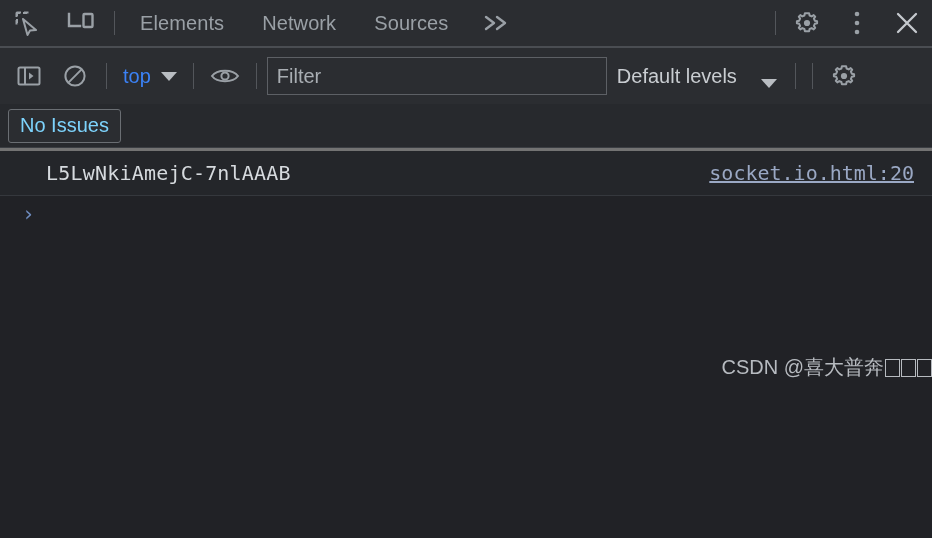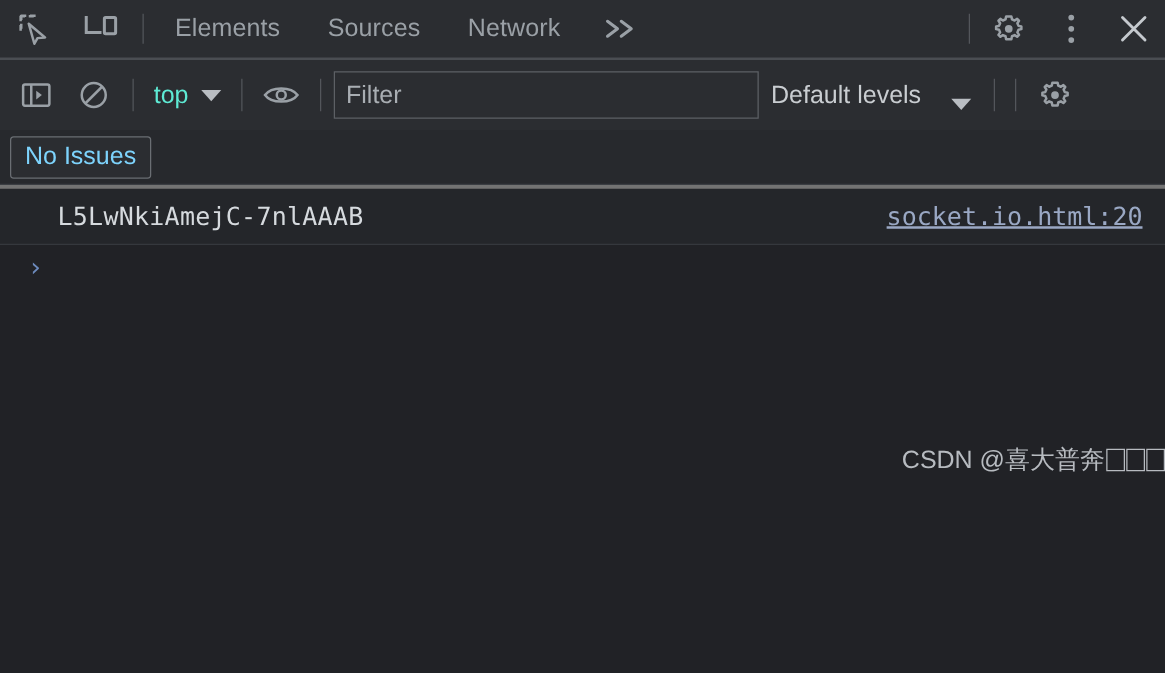--- a/index.html
+++ b/index.html
@@ -103,21 +103,21 @@
     margin: 0 8px;
     flex: 0 0 1px;
   }
   .ct-select {
     display: flex;
     align-items: center;
     gap: 10px;
     padding: 0 8px;
     cursor: pointer;
     font-size: 20px;
-    color: #5eead4;
+    color: #3b82f6;
   }
   .caret {
     width: 0;
     height: 0;
     border-left: 8px solid transparent;
     border-right: 8px solid transparent;
     border-top: 9px solid #b9bdc2;
   }
   .filter-input {
     flex: 0 0 340px;
@@ -261,24 +261,24 @@
         <rect x="16.5" y="3" width="9" height="13" rx="1" fill="none" stroke="#9aa0a6" stroke-width="2.4"></rect>
       </svg>
     </div>
 
     <div class="tb-sep"></div>
 
     <div class="tab">
       <span>Elements</span>
     </div>
     <div class="tab">
+      <span>Network</span>
+    </div>
+    <div class="tab">
       <span>Sources</span>
-    </div>
-    <div class="tab">
-      <span>Network</span>
     </div>
 
     <div class="tab-more">
       <svg width="34" height="20" viewBox="0 0 34 20" aria-hidden="true">
         <path d="M5 4 L13 10 L5 16" fill="none" stroke="#9aa0a6" stroke-width="2.4" stroke-linecap="round" stroke-linejoin="round"></path>
         <path d="M16 4 L24 10 L16 16" fill="none" stroke="#9aa0a6" stroke-width="2.4" stroke-linecap="round" stroke-linejoin="round"></path>
       </svg>
     </div>
 
     <div class="tabbar-spacer"></div>

